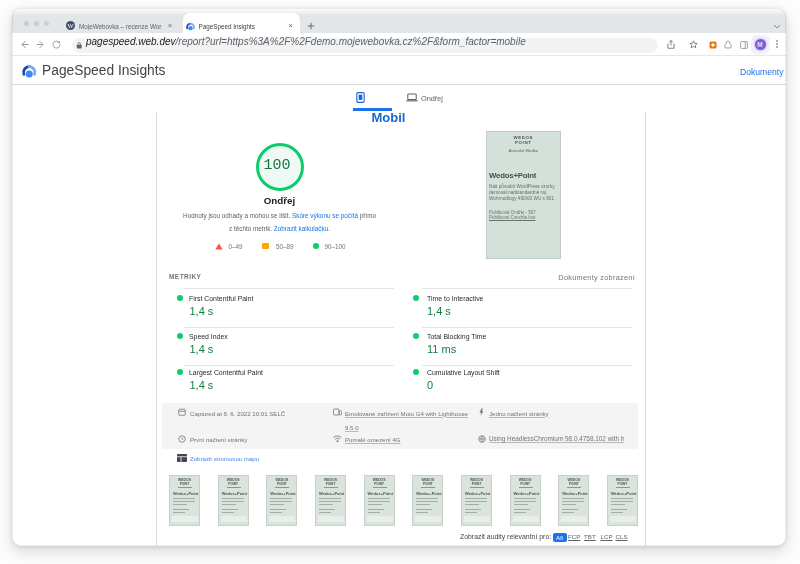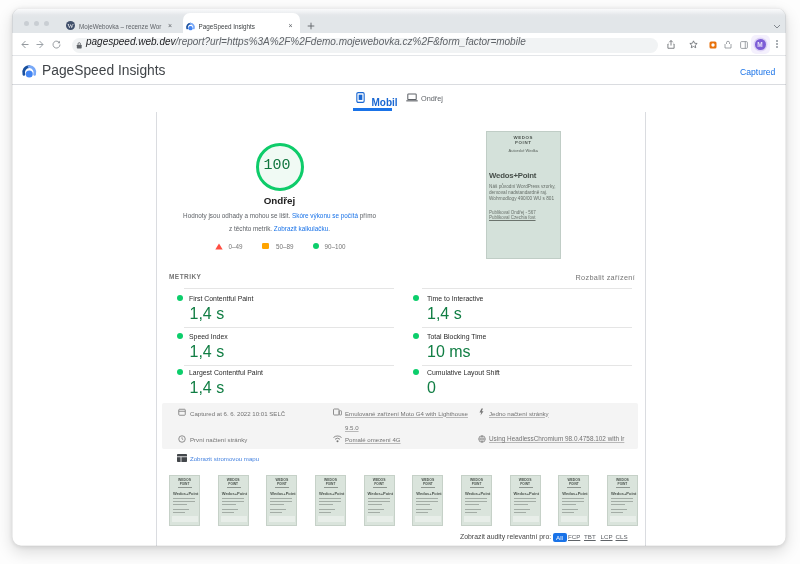--- a/index.html
+++ b/index.html
@@ -13,21 +13,21 @@
   .tabtitle { position:absolute; font-size:6.3px; color:#5f6368; top:23px; }
   .x { position:absolute; font-size:7px; color:#5f6368; top:22px; }
   #toolbar { position:absolute; left:12px; top:33px; width:774px; height:23px; background:#fff; border-bottom:1px solid #e4e6e9; }
   #pill { position:absolute; left:72px; top:37.5px; width:586px; height:15px; border-radius:7.5px; background:#f1f3f4; }
   #url { position:absolute; left:86px; top:36px; font-size:10px; color:#5f6368; white-space:nowrap;font-style:italic; }
   #url b { color:#202124; font-weight:normal; }
   
   #psihead { position:absolute; left:12px; top:56px; width:774px; height:28.5px; background:#fff; border-bottom:1px solid #dadce0; }
   #psititle { position:absolute; left:42px; top:63.2px; font-size:13.8px; color:#414549; }
   #dokumenty { position:absolute; left:740px; top:66.8px; font-size:8.6px; color:#1a73e8; }
-  #mobil { position:absolute; left:371.5px; top:97px; font-size:10px; color:#1967d2; font-weight:bold; }
+  #mobil { position:absolute; left:371.5px; top:110px; font-size:13px; color:#1967d2; font-weight:bold; }
   #pocitac { position:absolute; left:421px; top:93.5px; font-size:7.3px; color:#5f6368; }
   #tabline { position:absolute; left:353px; top:108px; width:38.5px; height:2.5px; background:#1a73e8; }
   .cardborder { position:absolute; top:112px; width:1px; height:434px; background:#dadce0; }
   
   #circle { position:absolute; left:255.5px; top:142.5px; width:48px; height:48px; border-radius:50%;
             border:3.2px solid #0ecc6a; background:#f0faf4; }
   #score100 { position:absolute; left:253px; top:156.6px; width:48px; text-align:center; font-family:"Liberation Mono", monospace;
               font-size:15px; color:#11763f; letter-spacing:0; }
   #vykon { position:absolute; left:229.5px; top:195px; width:100px; text-align:center; font-size:9.8px; font-weight:bold; color:#212121; }
   .ptext { position:absolute; left:279.5px; transform:translateX(-50%); white-space:nowrap; font-size:6.35px; color:#5f6368; }
@@ -35,21 +35,21 @@
   
   .legtxt { position:absolute; top:243px; font-size:6.3px; color:#757575; }
   
   #preview { position:absolute; left:485.5px; top:131px; width:75.5px; height:128px; background:#d4e1da; border:0.5px solid #c0cdc6; }
   
   #metriky { position:absolute; left:169px; top:273.2px; font-size:6.5px; letter-spacing:0.45px; color:#757575; font-weight:bold; }
   #rozbalit { position:absolute; left:534px; top:272.8px; width:101px; text-align:right; font-size:7.3px; letter-spacing:0.3px; color:#757575; }
   .mline { position:absolute; height:1px; background:#e5e5e5; }
   .mdot { position:absolute; width:6px; height:6px; border-radius:50%; background:#0cce6b; }
   .mlabel { position:absolute; font-size:6.9px; color:#2a2a2a; }
-  .mval { position:absolute; font-size:16px; color:#117e44; }
+  .mval { position:absolute; font-size:11px; color:#117e44; }
   
   #envbox { position:absolute; left:162px; top:403px; width:476px; height:46px; background:#f4f4f4; border-radius:2px; }
   .envtxt { position:absolute; font-size:6.1px; color:#737373; white-space:nowrap; }
   .envu { text-decoration:underline; text-decoration-color:#b8b8b8; }
   #treemap { position:absolute; left:190px; top:454.5px; font-size:6.1px; color:#4683e0; }
   
   .thumb { position:absolute; top:475px; width:31px; height:51px; background:#dae4dc; border:0.5px solid #c6d1c8; }
   
   #auditslabel { position:absolute; left:460px; top:533px; font-size:6.9px; color:#454545; }
   .chip { position:absolute; top:532.5px; font-size:6.2px; }
@@ -135,21 +135,21 @@
 <div class="abs" style="left:754.5px; top:41.2px; width:11px; text-align:center; font-size:6.5px; color:#e8e3f8; font-weight:bold;">M</div>
 <div class="abs" style="left:776px; top:40px; width:1.6px; height:1.6px; border-radius:50%; background:#9aa0a6; box-shadow:0 3px 0 #9aa0a6, 0 6px 0 #9aa0a6;"></div>
 
 <div id="psihead"></div>
 <svg style="left:22px; top:63.8px" width="14.5" height="14.5" viewBox="0 0 24 24">
   <path d="M3.1 17.2 A 9.5 9.5 0 0 1 12 4.5" fill="none" stroke="#19509e" stroke-width="4.6" stroke-linecap="round"></path>
   <path d="M12 4.5 A 9.5 9.5 0 0 1 20.9 17.2" fill="none" stroke="#78a8f7" stroke-width="4.6" stroke-linecap="round"></path>
   <circle cx="12" cy="16.5" r="5.8" fill="#4285f4"></circle>
 </svg>
 <div id="psititle">PageSpeed Insights</div>
-<div id="dokumenty">Captured</div>
+<div id="dokumenty">Dokumenty</div>
 
 <svg style="left:356px; top:91.5px" width="9" height="11" viewBox="0 0 14 18">
   <rect x="1" y="1" width="12" height="16" rx="2.2" fill="none" stroke="#1967d2" stroke-width="1.8"></rect>
   <rect x="4" y="4.4" width="6" height="8.6" fill="#1967d2"></rect>
 </svg>
 <div id="mobil">Mobil</div>
 <svg style="left:405.5px; top:93px" width="12" height="9" viewBox="0 0 20 14">
   <rect x="3" y="1" width="14" height="9.5" rx="1.2" fill="none" stroke="#5f6368" stroke-width="1.7"></rect>
   <rect x="0.5" y="11.6" width="19" height="1.9" fill="#5f6368"></rect>
 </svg>
@@ -175,41 +175,41 @@
 <div class="legtxt" style="left:324.5px;">90–100</div>
 
 <div id="preview"></div>
 <div class="abs" style="left:485.5px; top:134.5px; width:75.5px; text-align:center; font-size:4.4px; font-weight:bold; color:#4b534e; letter-spacing:0.6px;">WEDOS<br>POINT</div>
 <div class="abs" style="left:485.5px; top:148.3px; width:75.5px; text-align:center; font-size:4px; color:#59615c;">Autorské Wedka</div>
 <div class="abs" style="left:489px; top:170.5px; font-size:7.8px; color:#474f4a; font-weight:bold; letter-spacing:-0.2px;">Wedos+Point</div>
 <div class="abs" style="left:489px; top:183.8px; width:70px; font-size:4.7px; line-height:5.9px; color:#666e68; white-space:nowrap;">Náš původní WordPress vzorky,<br>demoval nadstandardně raj.<br>Wohrnodlogy 490/00 WU s 801</div>
 <div class="abs" style="left:489px; top:209.5px; width:50px; font-size:4.5px; line-height:5.9px; color:#6b736d;">Publikoval Ondřej - 567<br><span style="text-decoration:underline">Publikoval Czechia fost</span></div>
 
 <div id="metriky">METRIKY</div>
-<div id="rozbalit">Rozbalit zařízení</div>
+<div id="rozbalit">Dokumenty zobrazení</div>
 <div class="mline" style="left:184px; top:288px; width:210px;"></div>
 <div class="mline" style="left:422px; top:288px; width:210px;"></div>
 <div class="mline" style="left:184px; top:326.5px; width:210px;"></div>
 <div class="mline" style="left:422px; top:326.5px; width:210px;"></div>
 <div class="mline" style="left:184px; top:364.5px; width:210px;"></div>
 <div class="mline" style="left:422px; top:364.5px; width:210px;"></div>
 
 <div class="mdot" style="left:176.5px; top:295.3px;"></div>
 <div class="mlabel" style="left:189px; top:294.7px;">First Contentful Paint</div>
 <div class="mval" style="left:189.5px; top:305.3px;">1,4 s</div>
 <div class="mdot" style="left:412.5px; top:295.3px;"></div>
 <div class="mlabel" style="left:427px; top:294.7px;">Time to Interactive</div>
 <div class="mval" style="left:427px; top:305.3px;">1,4 s</div>
 
 <div class="mdot" style="left:176.5px; top:333.3px;"></div>
 <div class="mlabel" style="left:189px; top:332.7px;">Speed Index</div>
 <div class="mval" style="left:189.5px; top:343px;">1,4 s</div>
 <div class="mdot" style="left:412.5px; top:333.3px;"></div>
 <div class="mlabel" style="left:427px; top:332.7px;">Total Blocking Time</div>
-<div class="mval" style="left:427px; top:343px;">10 ms</div>
+<div class="mval" style="left:427px; top:343px;">11 ms</div>
 
 <div class="mdot" style="left:176.5px; top:369.3px;"></div>
 <div class="mlabel" style="left:189px; top:368.7px;">Largest Contentful Paint</div>
 <div class="mval" style="left:189.5px; top:379px;">1,4 s</div>
 <div class="mdot" style="left:412.5px; top:369.3px;"></div>
 <div class="mlabel" style="left:427px; top:368.7px;">Cumulative Layout Shift</div>
 <div class="mval" style="left:427px; top:379px;">0</div>
 
 <div id="envbox"></div>
 <svg style="left:178px; top:408px" width="8" height="8" viewBox="0 0 16 16">

